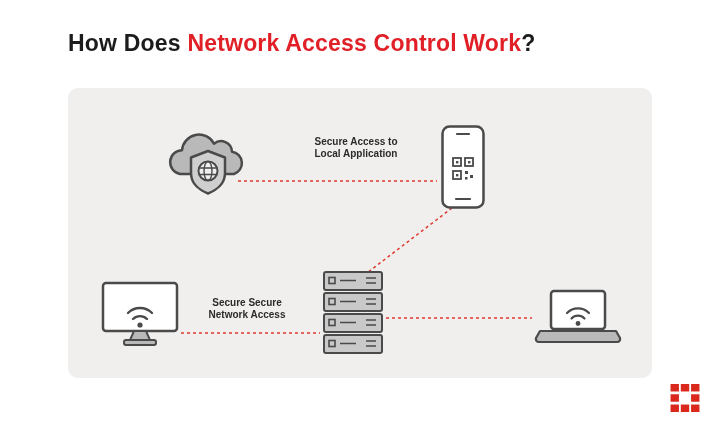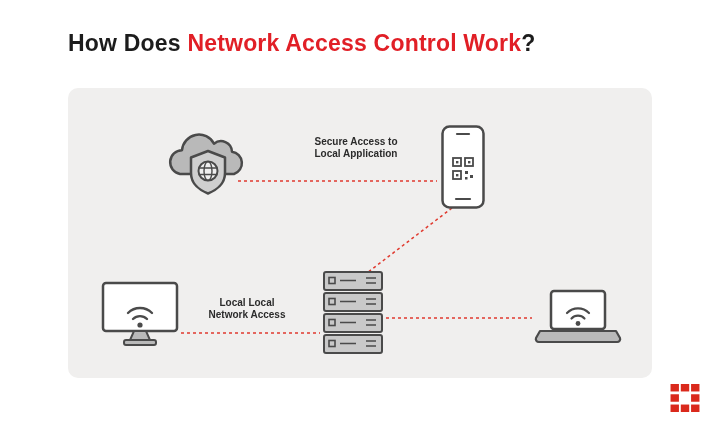--- a/index.html
+++ b/index.html
@@ -120,21 +120,21 @@
     <circle cx="44" cy="34.5" r="2.4" fill="#4a4a4a"></circle>
     <path d="M6,42 h76 l4,7 a3,3 0 0 1 -3,4 H5 a3,3 0 0 1 -3,-4 z" fill="#b9b9b9" stroke="#4a4a4a" stroke-width="2.2" stroke-linejoin="round"></path>
   </svg>
 
   <div class="lbl lbl-cloud">
     <div>Secure Access to</div>
     <div>Local Application</div>
   </div>
 
   <div class="lbl lbl-local">
-    <div>Local Local</div>
+    <div>Secure Secure</div>
     <div>Network Access</div>
   </div>
 
 
   <svg class="brand" width="30" height="28" viewBox="0 0 31 30">
     <g fill="#da291c">
       <rect x="0" y="0" width="9" height="8"></rect>
       <rect x="11" y="0" width="9" height="8"></rect>
       <rect x="22" y="0" width="9" height="8"></rect>
       <rect x="0" y="11" width="9" height="8"></rect>

